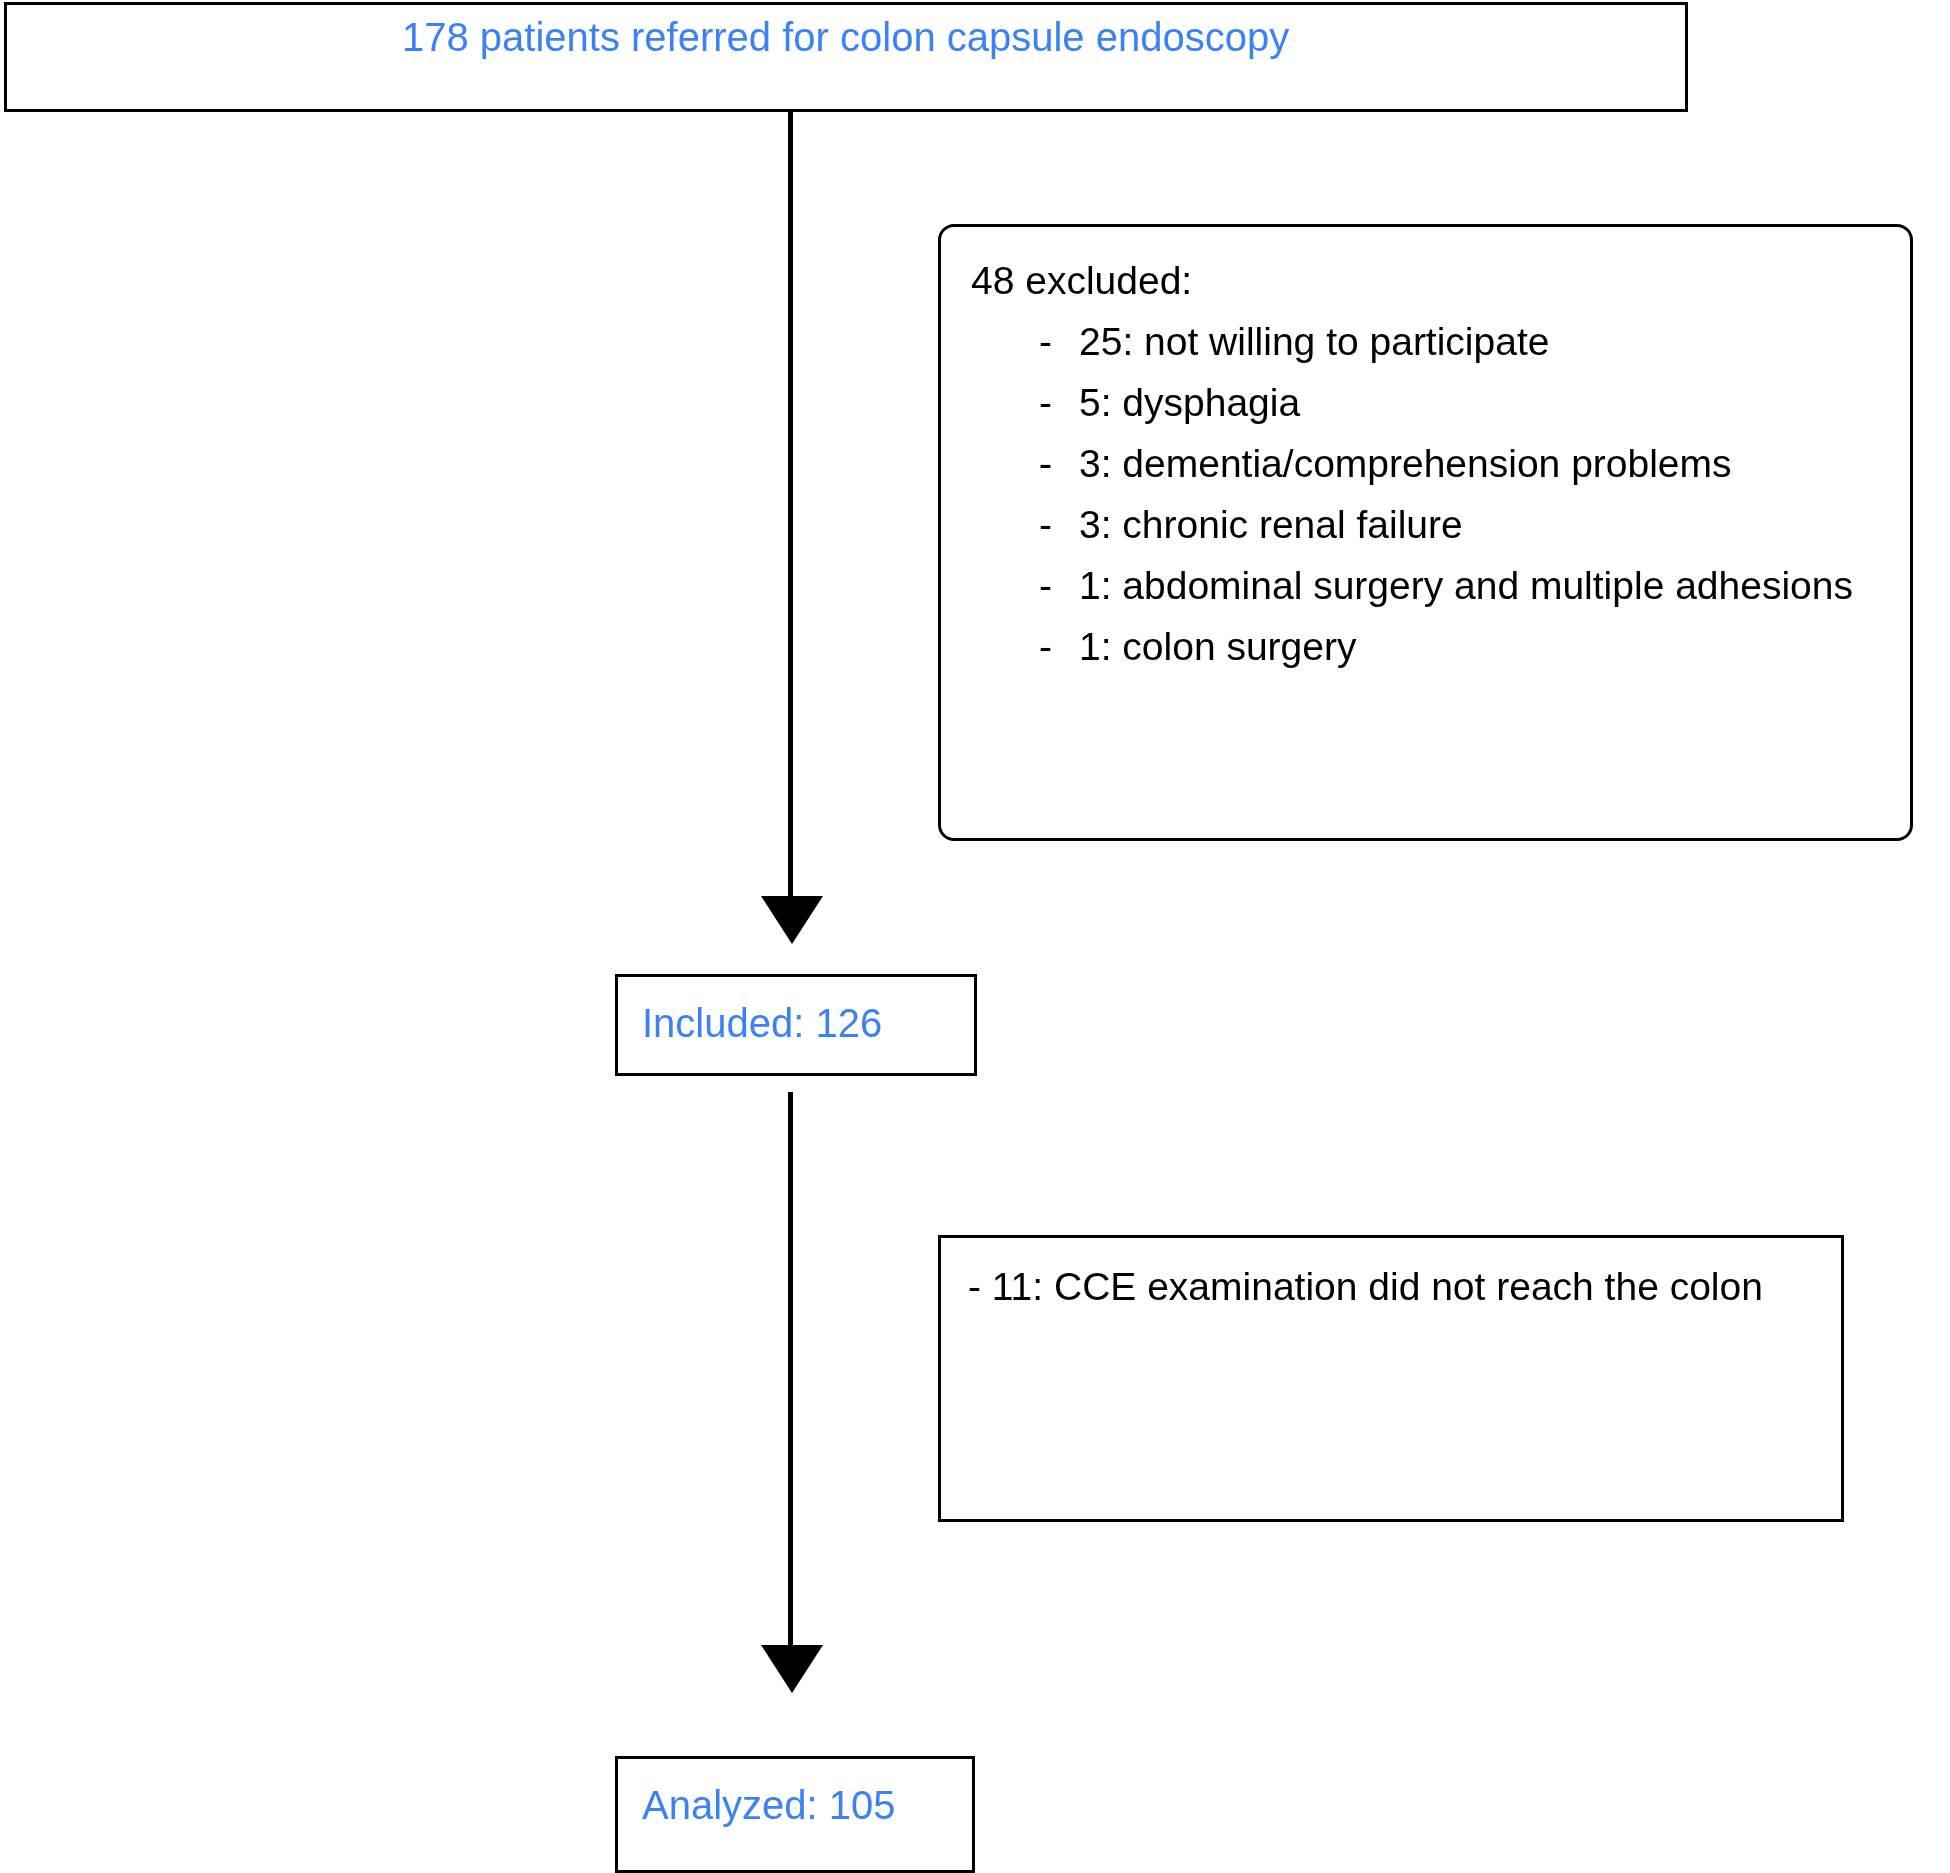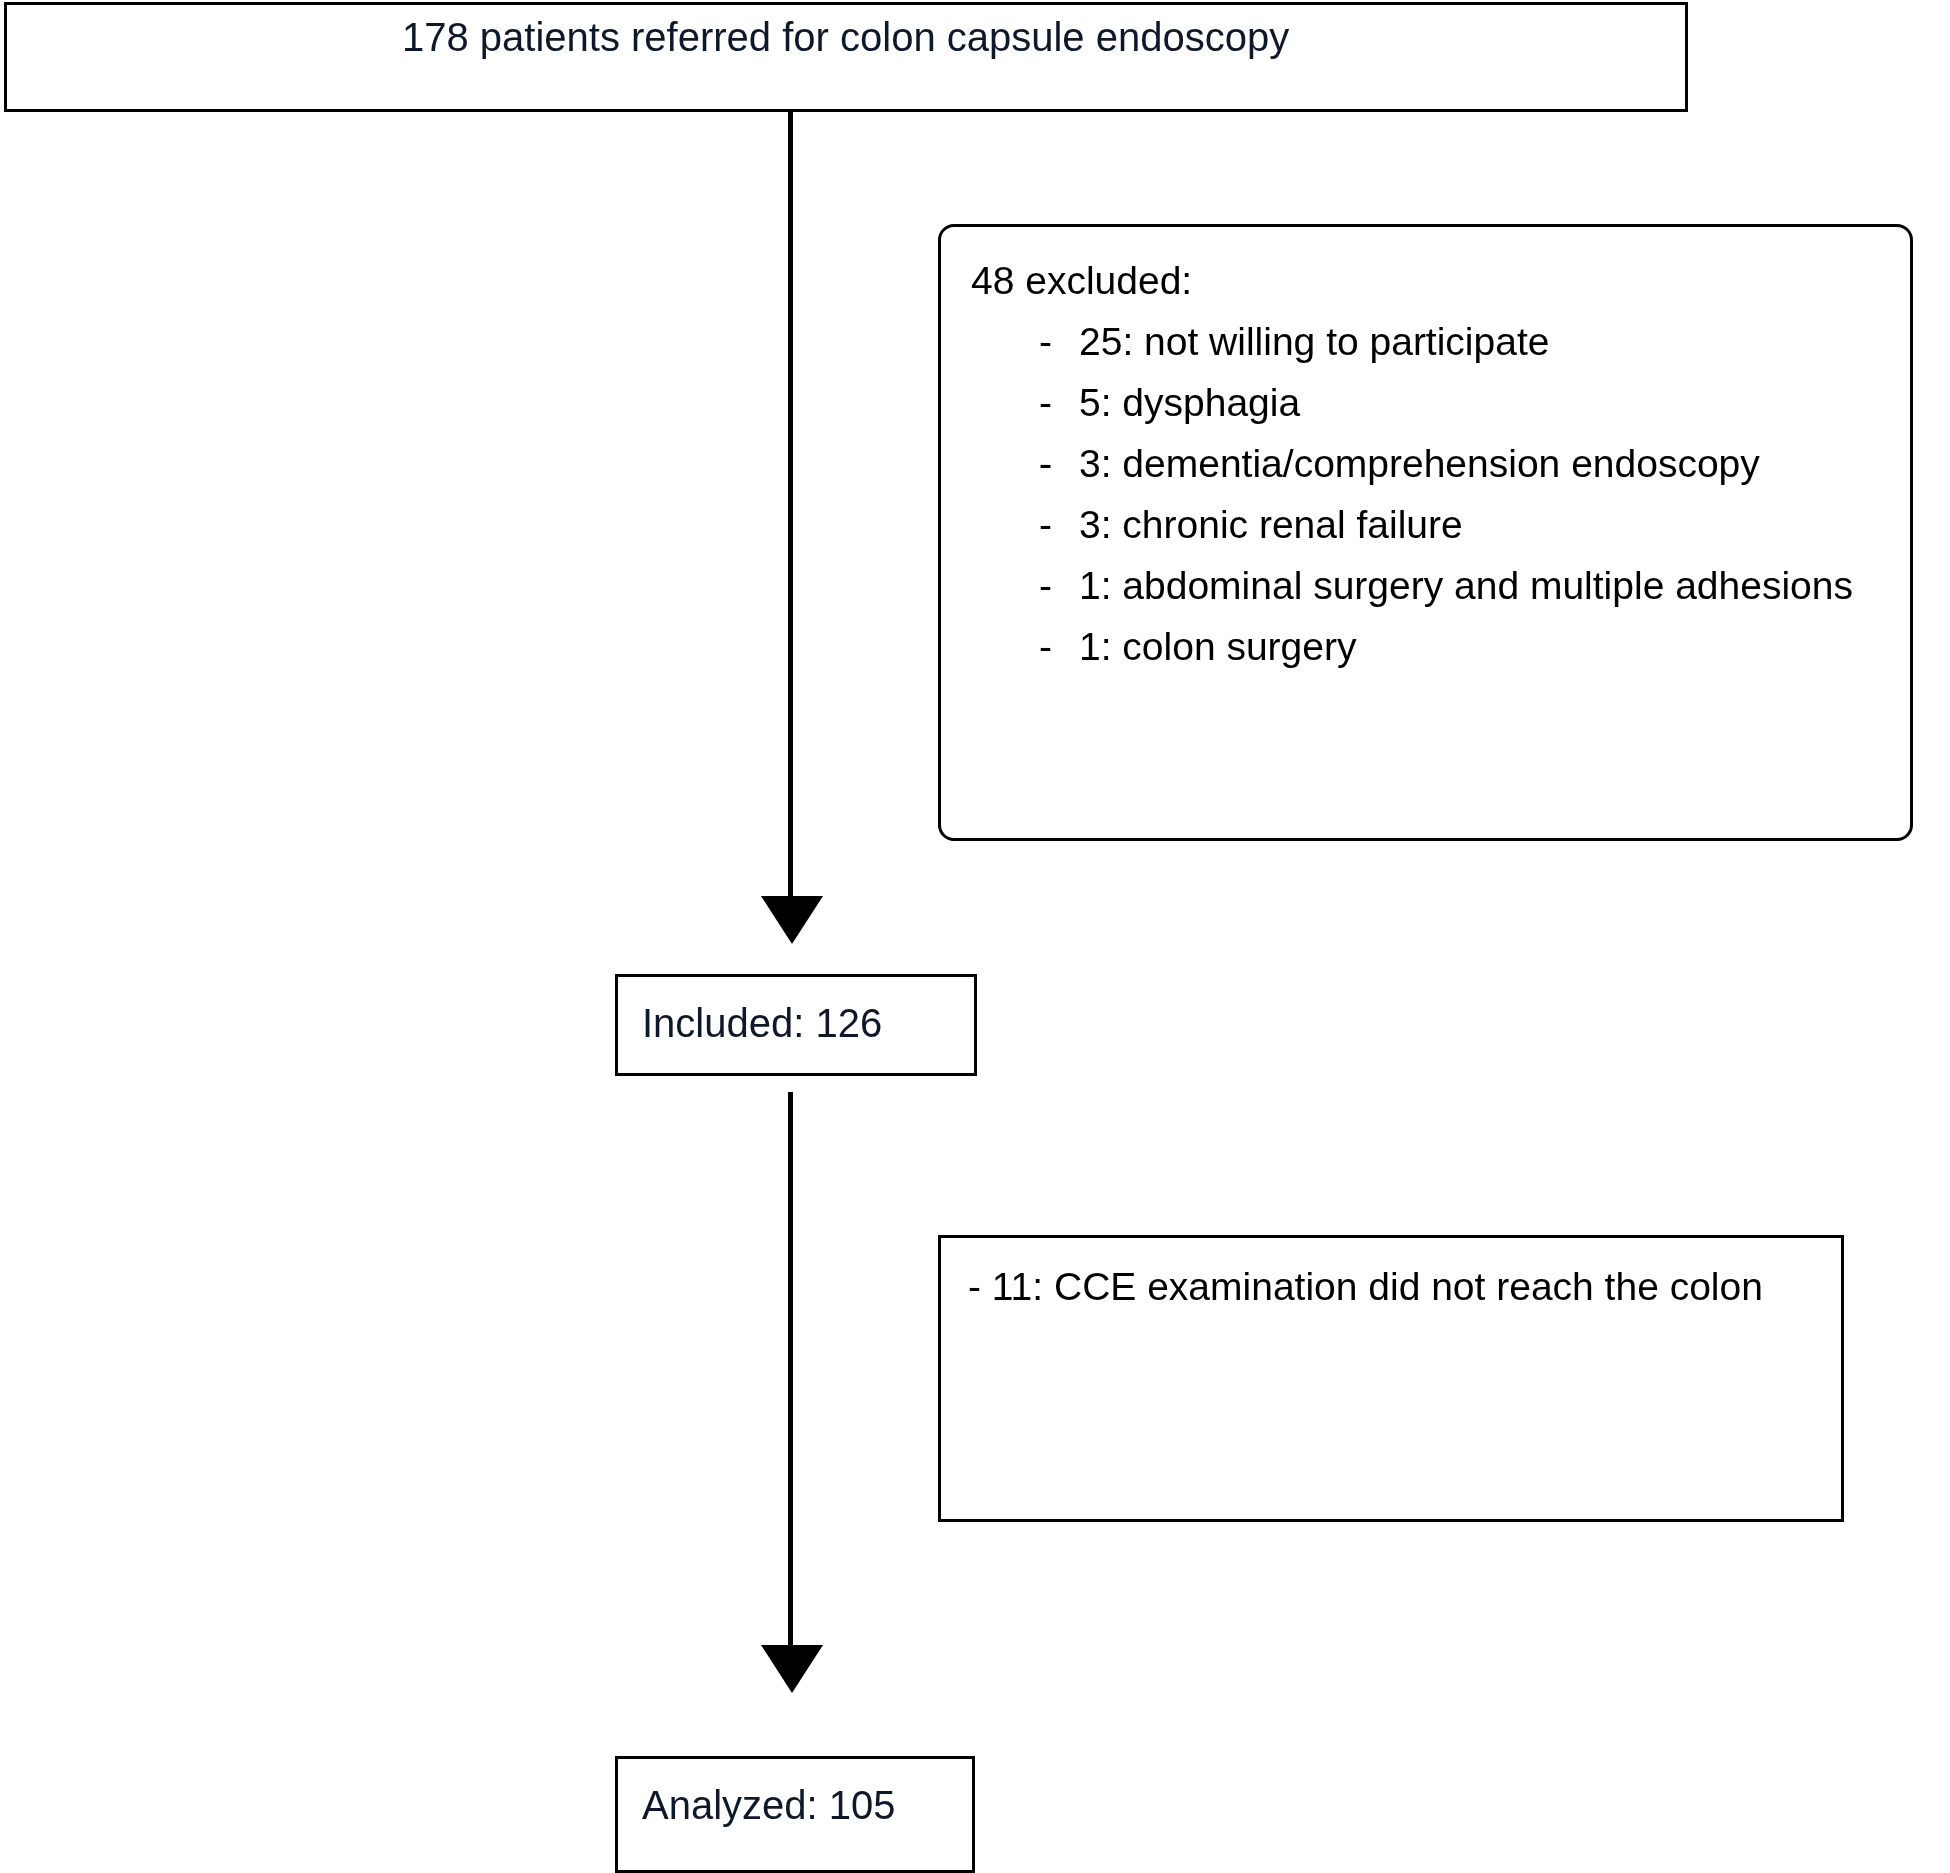--- a/index.html
+++ b/index.html
@@ -20,21 +20,21 @@
   }
   .box {
     position: absolute;
     box-sizing: border-box;
     border: 3.6px solid #000000;
     background: #ffffff;
   }
   .box-text {
     font-size: 39px;
     line-height: 1.18;
-    color: #0f172a;
+    color: #3b82f6;
     white-space: pre-wrap;
   }
 
   
   #box-referred {
     left: 3.6px;
     top: 1.8px;
     width: 1684px;
     height: 110px;
   }
@@ -180,21 +180,21 @@
         <span>5: dysphagia</span>
       </div>
 
 
       <div class="ex-item">
         <span class="dash">-</span>
       </div>
 
       <div class="ex-item">
         <span class="dash">-</span>
-        <span>3: dementia/comprehension endoscopy</span>
+        <span>3: dementia/comprehension problems</span>
       </div>
 
       <div class="ex-item">
         <span class="dash">-</span>
         <span>3: chronic  renal failure</span>
       </div>
 
       <div class="ex-item wrap">
         <span class="dash">-</span>
         <span>1: abdominal surgery and multiple adhesions</span>

